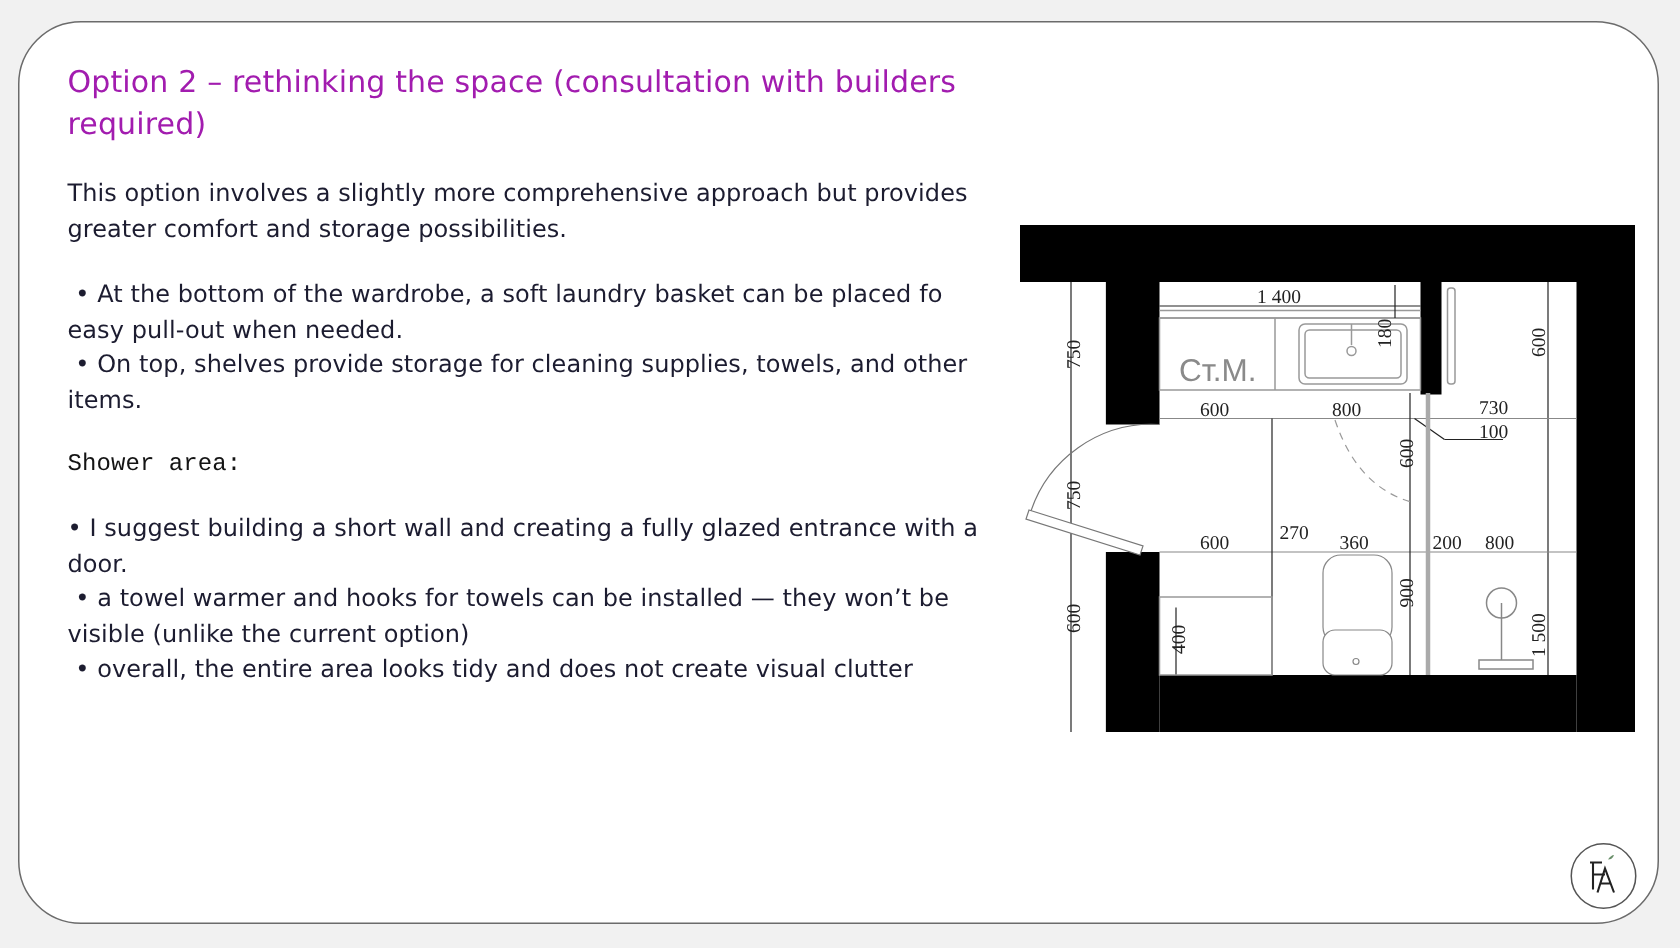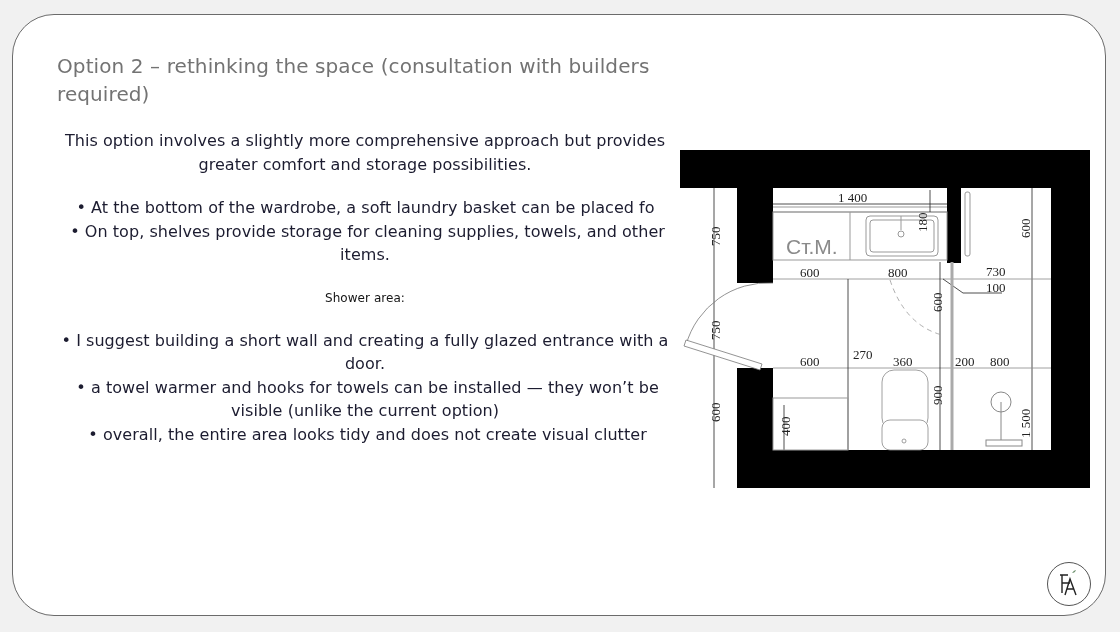--- a/index.html
+++ b/index.html
@@ -1,43 +1,44 @@
 <!DOCTYPE html>
 <html><head>
 <meta charset="utf-8">
 <style>
   html, body { margin:0; padding:0; }
   body { width:1120px; height:632px; background:#f1f1f1; position:relative; overflow:hidden;
          font-family:"DejaVu Sans", sans-serif; color:#1a1a2e; }
   .card { position:absolute; left:12px; top:14px; width:1094px; height:602px; background:#fff;
           border:1.5px solid #6b6b6b; border-radius:42px; box-sizing:border-box; }
   .text { position:absolute; left:45px; top:40px; width:640px; }
-  .title { font-size:20px; line-height:28px; font-weight:normal; margin:12px; color:#737373; letter-spacing:0.1px; }
-  .p { font-size:16px; line-height:23.5px; margin:0; color:#1c1c30; letter-spacing:0.05px;text-align:center; }
+  .title { font-size:20px; line-height:28px; font-weight:normal; margin:0; color:#a21caf; letter-spacing:0.1px; }
+  .p { font-size:16px; line-height:23.5px; margin:0; color:#1c1c30; letter-spacing:0.05px; }
   .intro { margin-top:21px; }
   .bul1 { margin-top:20px; }
-  .heading { font-size:12px; line-height:23px; margin-top:20px; color:#141414; }
+  .heading { font-size:16px; line-height:23px; margin-top:20px; color:#141414;font-family:Liberation Mono, monospace; }
   .bul2 { margin-top:19px; }
   .nowrap-clip { white-space:nowrap; overflow:hidden; width:636px; }
   .plan { position:absolute; left:680px; top:150px; width:410px; height:338px; }
   .plan svg text { font-family:"Liberation Serif", serif; fill:#222; }
   .logo { position:absolute; left:1047px; top:562px; width:44px; height:44px; border:1.5px solid #555;
           border-radius:50%; box-sizing:border-box; background:#fff; }
 </style>
 </head>
 <body>
 
 <div class="card"></div>
 
 <div class="text">
   <h1 class="title">Option 2 – rethinking the space (consultation with builders required)</h1>
   <p class="p intro">This option involves a slightly more comprehensive approach but provides greater comfort and storage possibilities.</p>
 
   <div class="bul1">
     <p class="p nowrap-clip" style="white-space:pre"> • At the bottom of the wardrobe, a soft laundry basket can be placed fo</p>
+    <p class="p">easy pull-out when needed.</p>
     <p class="p" style="white-space:pre-wrap"> • On top, shelves provide storage for cleaning supplies, towels, and other items.</p>
   </div>
 
   <p class="p heading">Shower area:</p>
 
   <div class="bul2">
     <p class="p">• I suggest building a short wall and creating a fully glazed entrance with a door.</p>
     <p class="p" style="white-space:pre-wrap"> • a towel warmer and hooks for towels can be installed — they won’t be visible (unlike the current option)</p>
     <p class="p" style="white-space:pre-wrap"> • overall, the entire area looks tidy and does not create visual clutter</p>
   </div>

